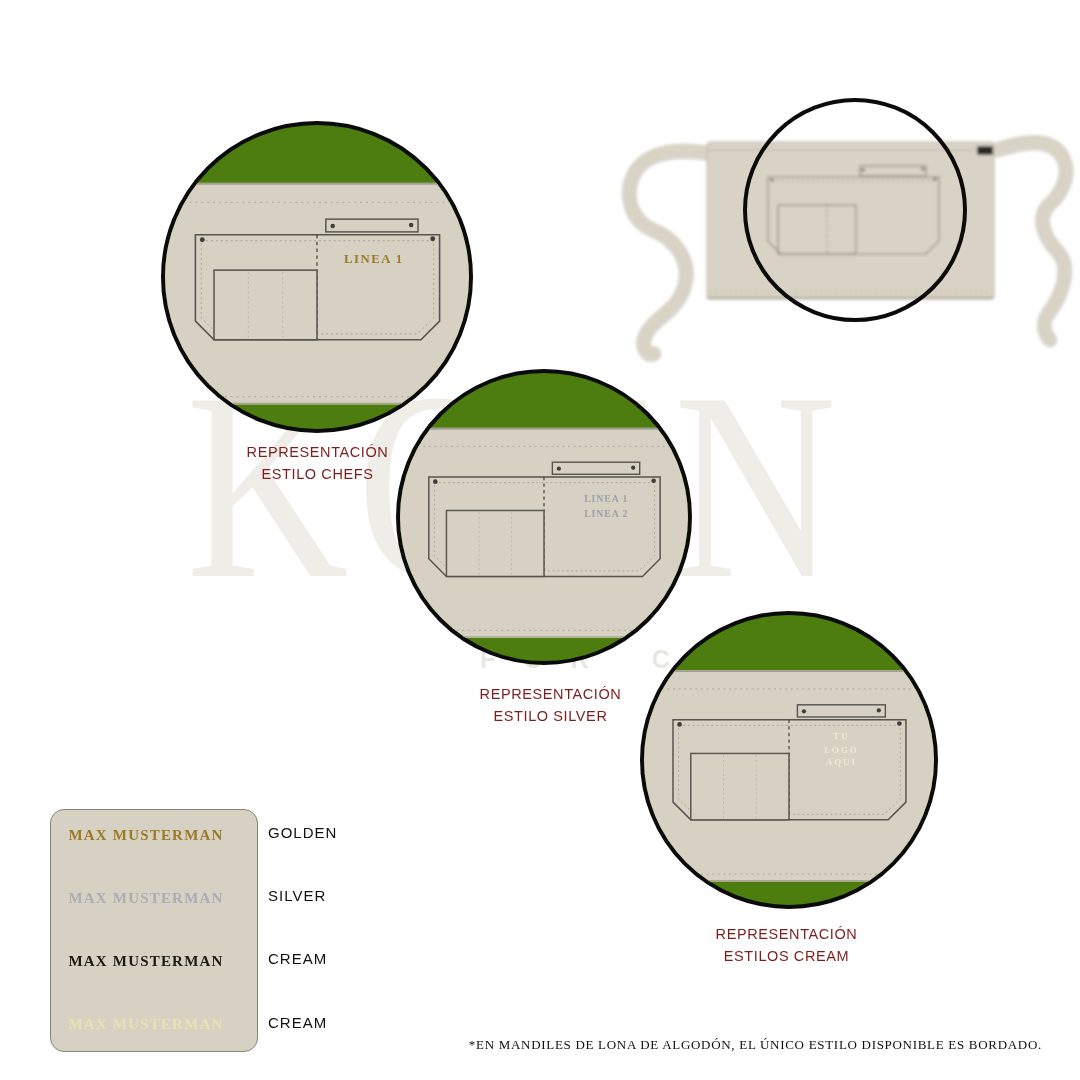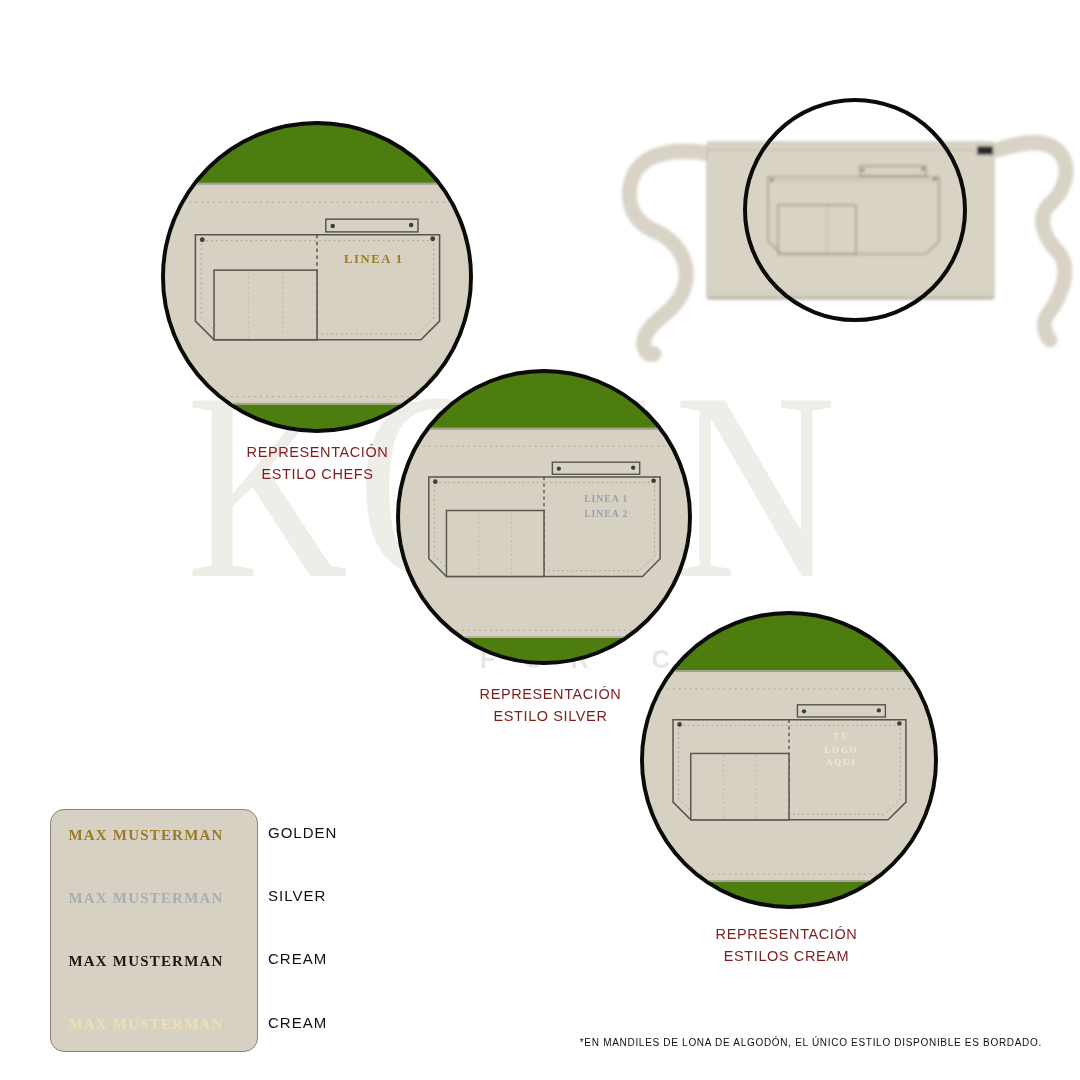--- a/index.html
+++ b/index.html
@@ -36,22 +36,22 @@
   .apron svg{width:100%;height:100%;display:block;overflow:visible;}
   
   .swatch-panel{position:absolute;left:50px;top:809px;width:208px;height:243px;
                 background:var(--fabric,#d6d0c2);border:1.5px solid #8a8474;border-radius:14px;
                 box-sizing:border-box;z-index:1;}
   .sample{position:absolute;left:50px;width:192px;height:22px;text-align:center;
           font-family:"Liberation Serif",serif;font-weight:bold;font-size:15px;
           letter-spacing:1.2px;z-index:2;}
   .swatch-label{position:absolute;left:268px;font-size:15px;letter-spacing:1px;color:#101010;z-index:2;}
   
-  .footnote{position:absolute;right:38px;top:1037px;font-size:10px;letter-spacing:0.7px;
-            color:#0e0e0e;z-index:2;white-space:nowrap;}
+  .footnote{position:absolute;right:38px;top:1037px;font-size:13px;letter-spacing:0.7px;
+            color:#0e0e0e;z-index:2;white-space:nowrap;font-family:Liberation Serif, serif;}
 </style>
 </head>
 <body>
 
 <div class="canvas">
 
   <div class="wm-brand">KOEN</div>
   <div class="wm-tag">
     <span>FOR CHEFS</span><span class="reg">®</span>
   </div>

